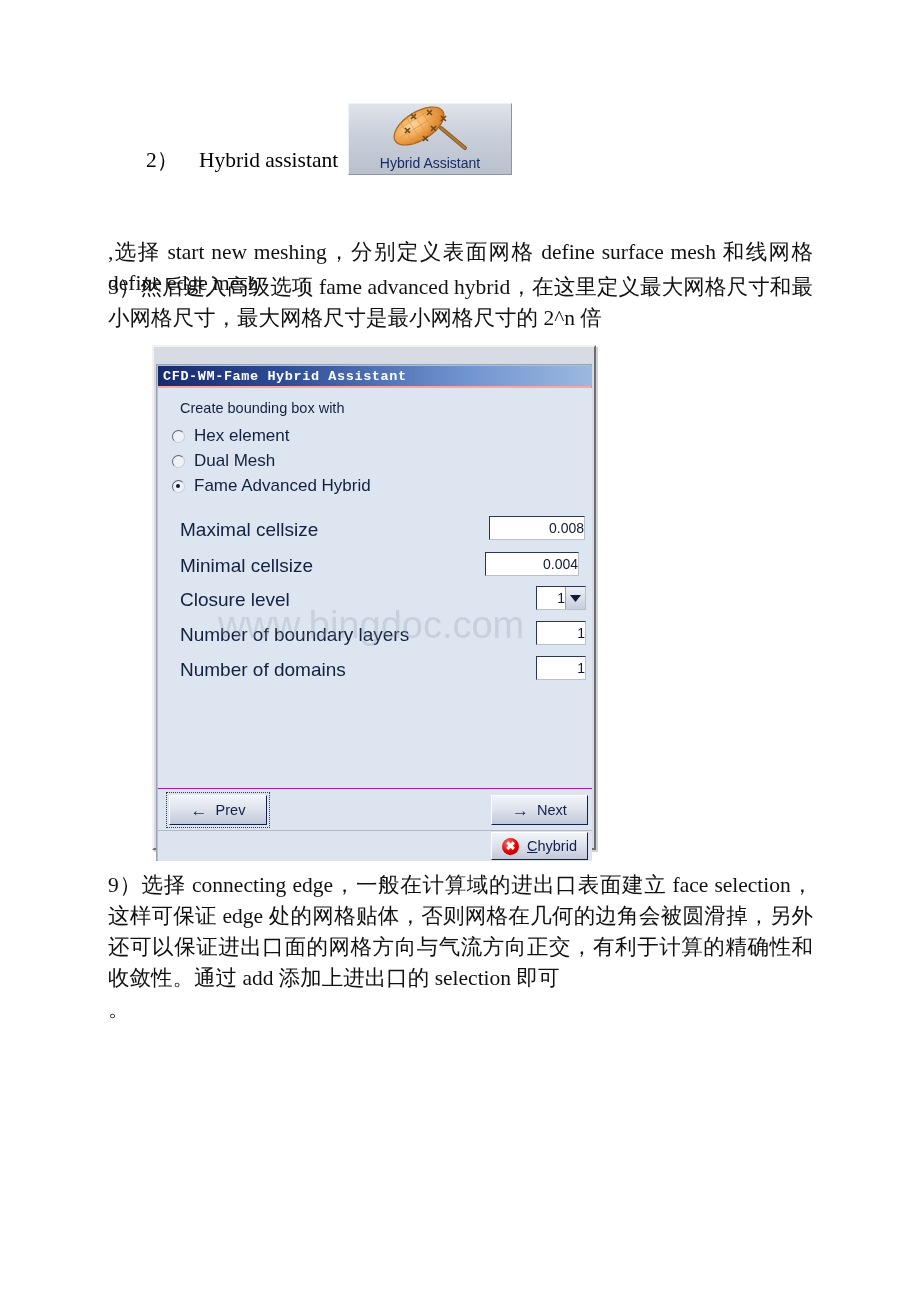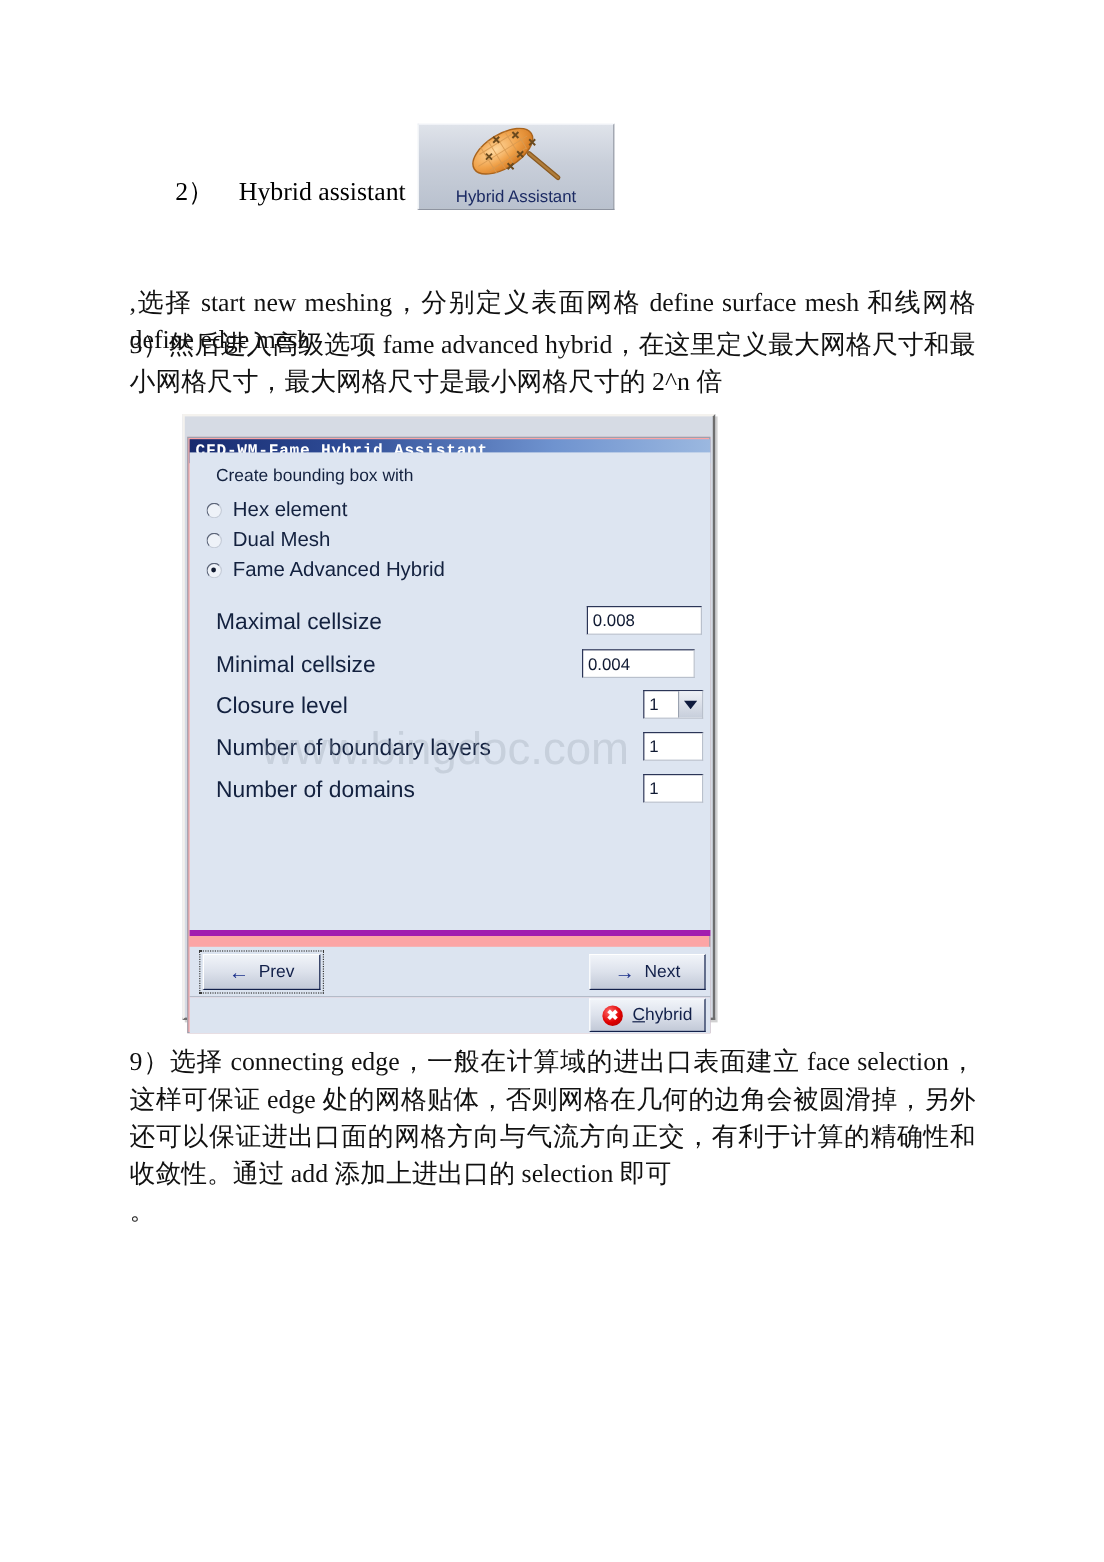--- a/index.html
+++ b/index.html
@@ -140,26 +140,27 @@
     font-size: 13.5px;
     color: #ffffff;
     padding-left: 5px;
     letter-spacing: 0.6px;
     white-space: nowrap;
   }
 
   .body-panel {
     position: absolute;
     left: 1px;
-    top: 12px;
+    top: 23px;
     width: 434px;
     height: 403px;
     background: #dde5f1;
-    border-bottom: 5px solid #a21caf;
-    box-sizing: border-box;
+    border-bottom: 3px solid #a21caf;
+    box-sizing: border-box;
+    text-align: right;
   }
 
   .group-label {
     position: absolute;
     left: 22px;
     top: 12px;
     font-family: "Liberation Sans", sans-serif;
     font-size: 14.5px;
     color: #13213f;
   }

